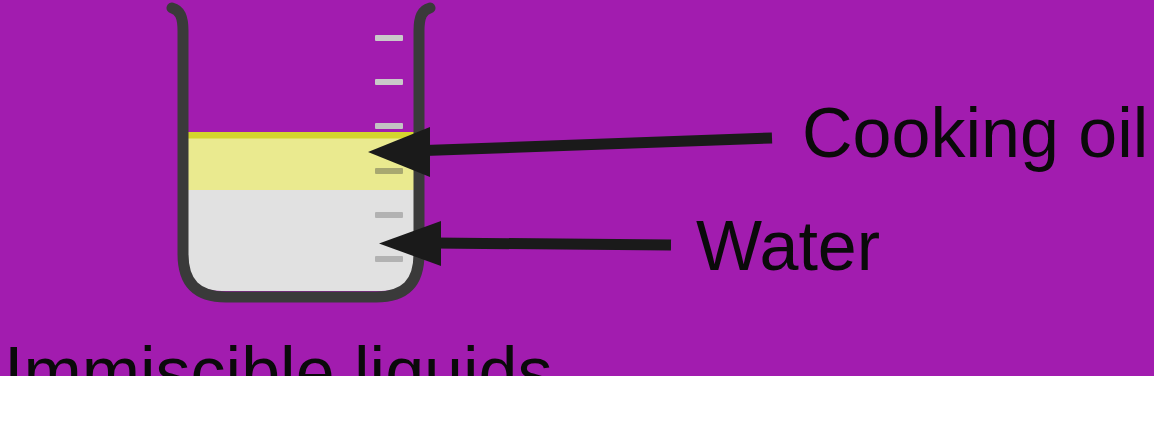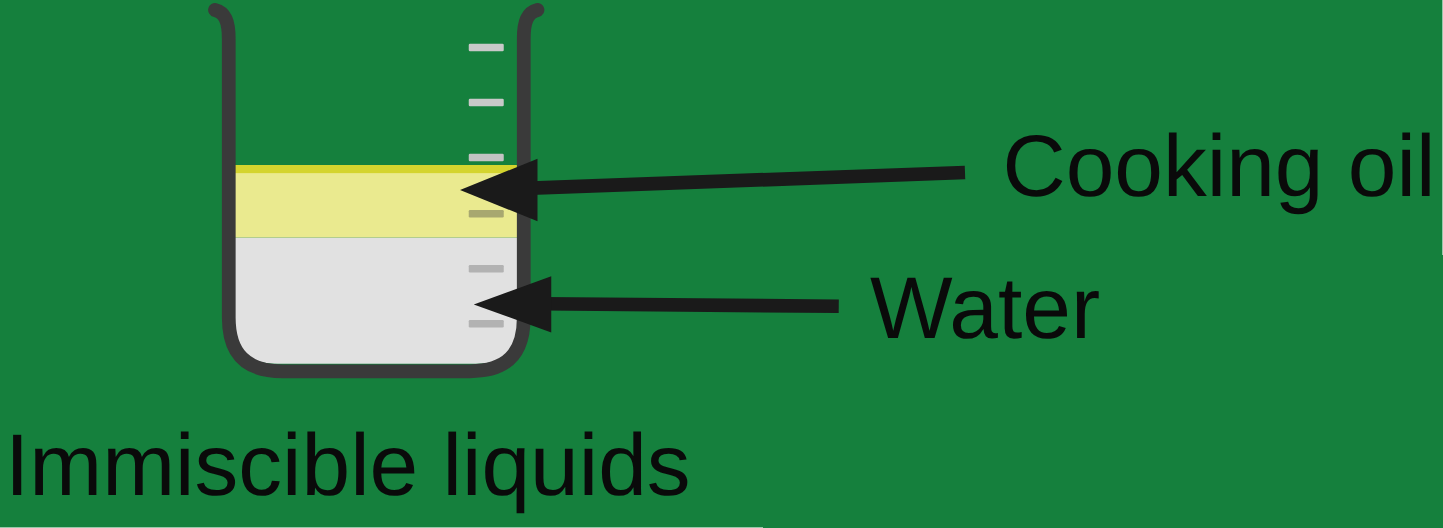--- a/index.html
+++ b/index.html
@@ -3,22 +3,22 @@
 <meta charset="utf-8">
 <style>
   html, body {
     margin: 0;
     padding: 0;
     background: #ffffff;
   }
   .stage {
     position: relative;
     width: 1154px;
-    height: 422px;
-    background: #15803d;
+    height: 376px;
+    background: #a21caf;
     overflow: hidden;
   }
   svg {
     display: block;
   }
   text {
     font-family: "Liberation Sans", "DejaVu Sans", sans-serif;
     font-size: 70px;
     font-weight: 400;
   }

